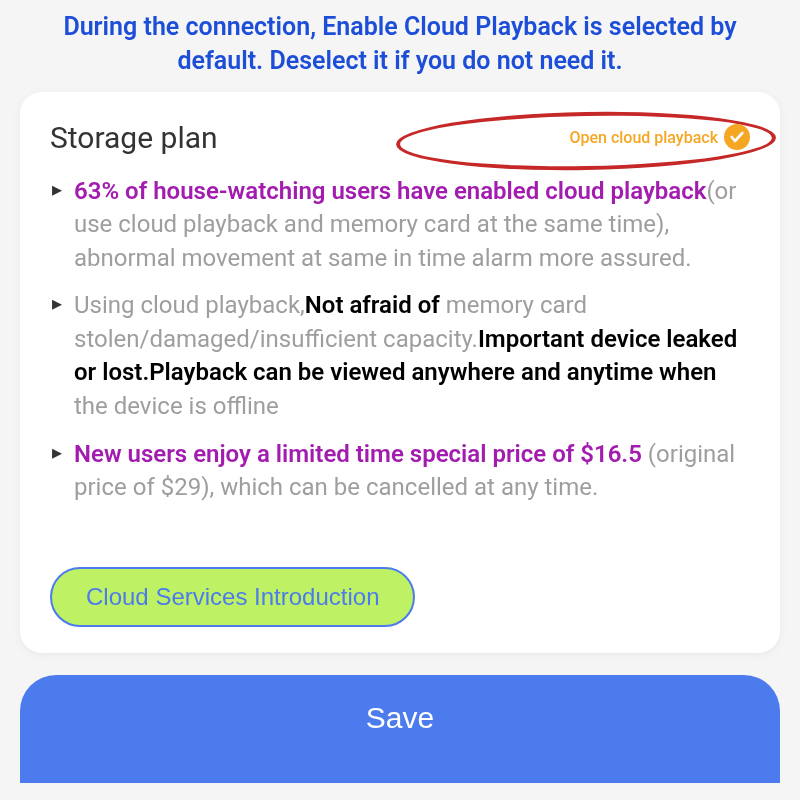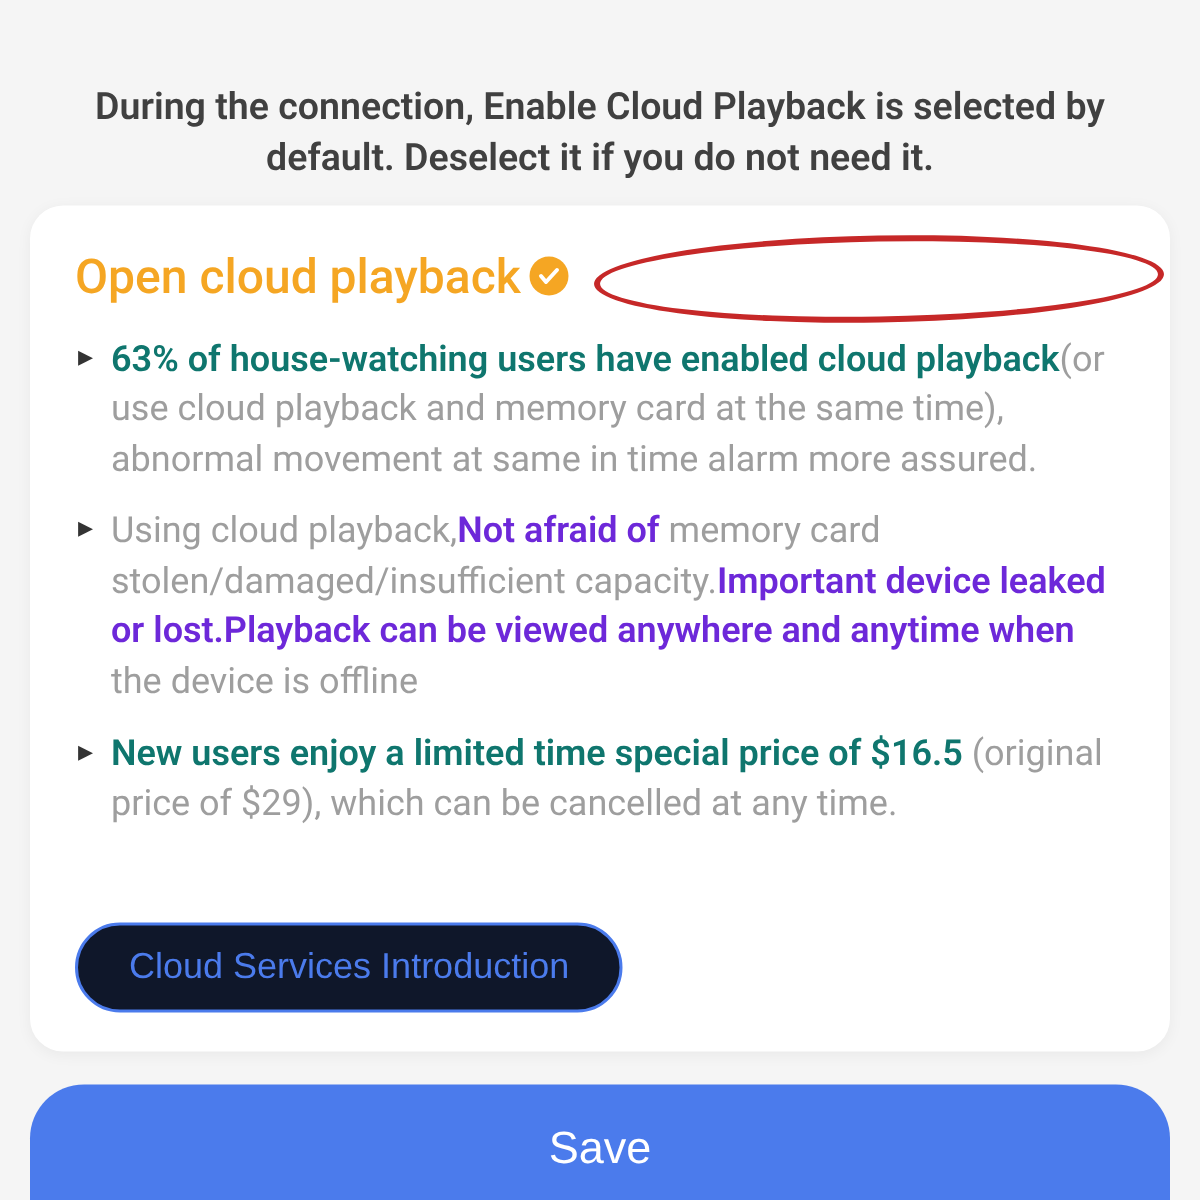--- a/index.html
+++ b/index.html
@@ -4,27 +4,26 @@
 <style>
   * { box-sizing: border-box; margin: 0; padding: 0; }
   html, body { width: 800px; height: 800px; }
   body {
     font-family: -apple-system, BlinkMacSystemFont, "Segoe UI", Roboto, Helvetica, Arial, sans-serif;
     background: #f5f5f5;
     position: relative;
     overflow: hidden;
   }
   .annotation {
-    color: #404040;
+    color: #1d4ed8;
     font-weight: 600;
     font-size: 25px;
     text-align: center;
     padding: 10px 30px 14px;
     line-height: 1.35;
-    margin-top: 45px;
   }
   .card {
     background: #fff;
     border-radius: 22px;
     margin: 0 20px;
     padding: 28px 30px 26px;
     box-shadow: 0 2px 10px rgba(0,0,0,0.05);
     position: relative;
   }
   .card-header {
@@ -40,21 +39,21 @@
   }
   .toggle-wrap {
     display: flex;
     align-items: center;
     gap: 6px;
     cursor: pointer;
     position: relative;
   }
   .toggle-label {
     color: #f5a623;
-    font-size: 32px;
+    font-size: 16px;
     font-weight: 500;
   }
   .check-badge {
     width: 26px;
     height: 26px;
     border-radius: 50%;
     background: #f5a623;
     display: inline-flex;
     align-items: center;
     justify-content: center;
@@ -81,27 +80,27 @@
     position: relative;
   }
   .bullet::before {
     content: "▸";
     position: absolute;
     left: 2px;
     top: 0;
     color: #333;
     font-size: 20px;
   }
-  .bullet .bold { color: #0f766e; font-weight: 600; }
-  .bullet .semi { color: #6d28d9; font-weight: 600; }
+  .bullet .bold { color: #a21caf; font-weight: 600; }
+  .bullet .semi { color: #000000; font-weight: 600; }
   .intro-btn {
     margin-top: 48px;
     border: 2px solid #4b7bec;
     color: #4b7bec;
-    background: #0f172a;
+    background: #bef264;
     border-radius: 40px;
     font-size: 24px;
     padding: 14px 34px;
     font-weight: 500;
     cursor: pointer;
     display: inline-block;
   }
   .save-btn {
     display: block;
     width: calc(100% - 40px);
@@ -119,20 +118,21 @@
 </style>
 </head>
 <body>
 
 <div class="annotation">During the connection, Enable Cloud Playback is selected by default. Deselect it if you do not need it.</div>
 
 <div class="card">
   <div class="annotation-ellipse"></div>
 
   <div class="card-header">
+    <div class="title">Storage plan</div>
     <div class="toggle-wrap">
       <span class="toggle-label">Open cloud playback</span>
       <span class="check-badge">
         <svg viewBox="0 0 24 24" fill="none" stroke="#fff" stroke-width="4" stroke-linecap="round" stroke-linejoin="round">
             <polyline points="4 12 9 18 20 6"></polyline>
           </svg>
       </span>
     </div>
   </div>
 

